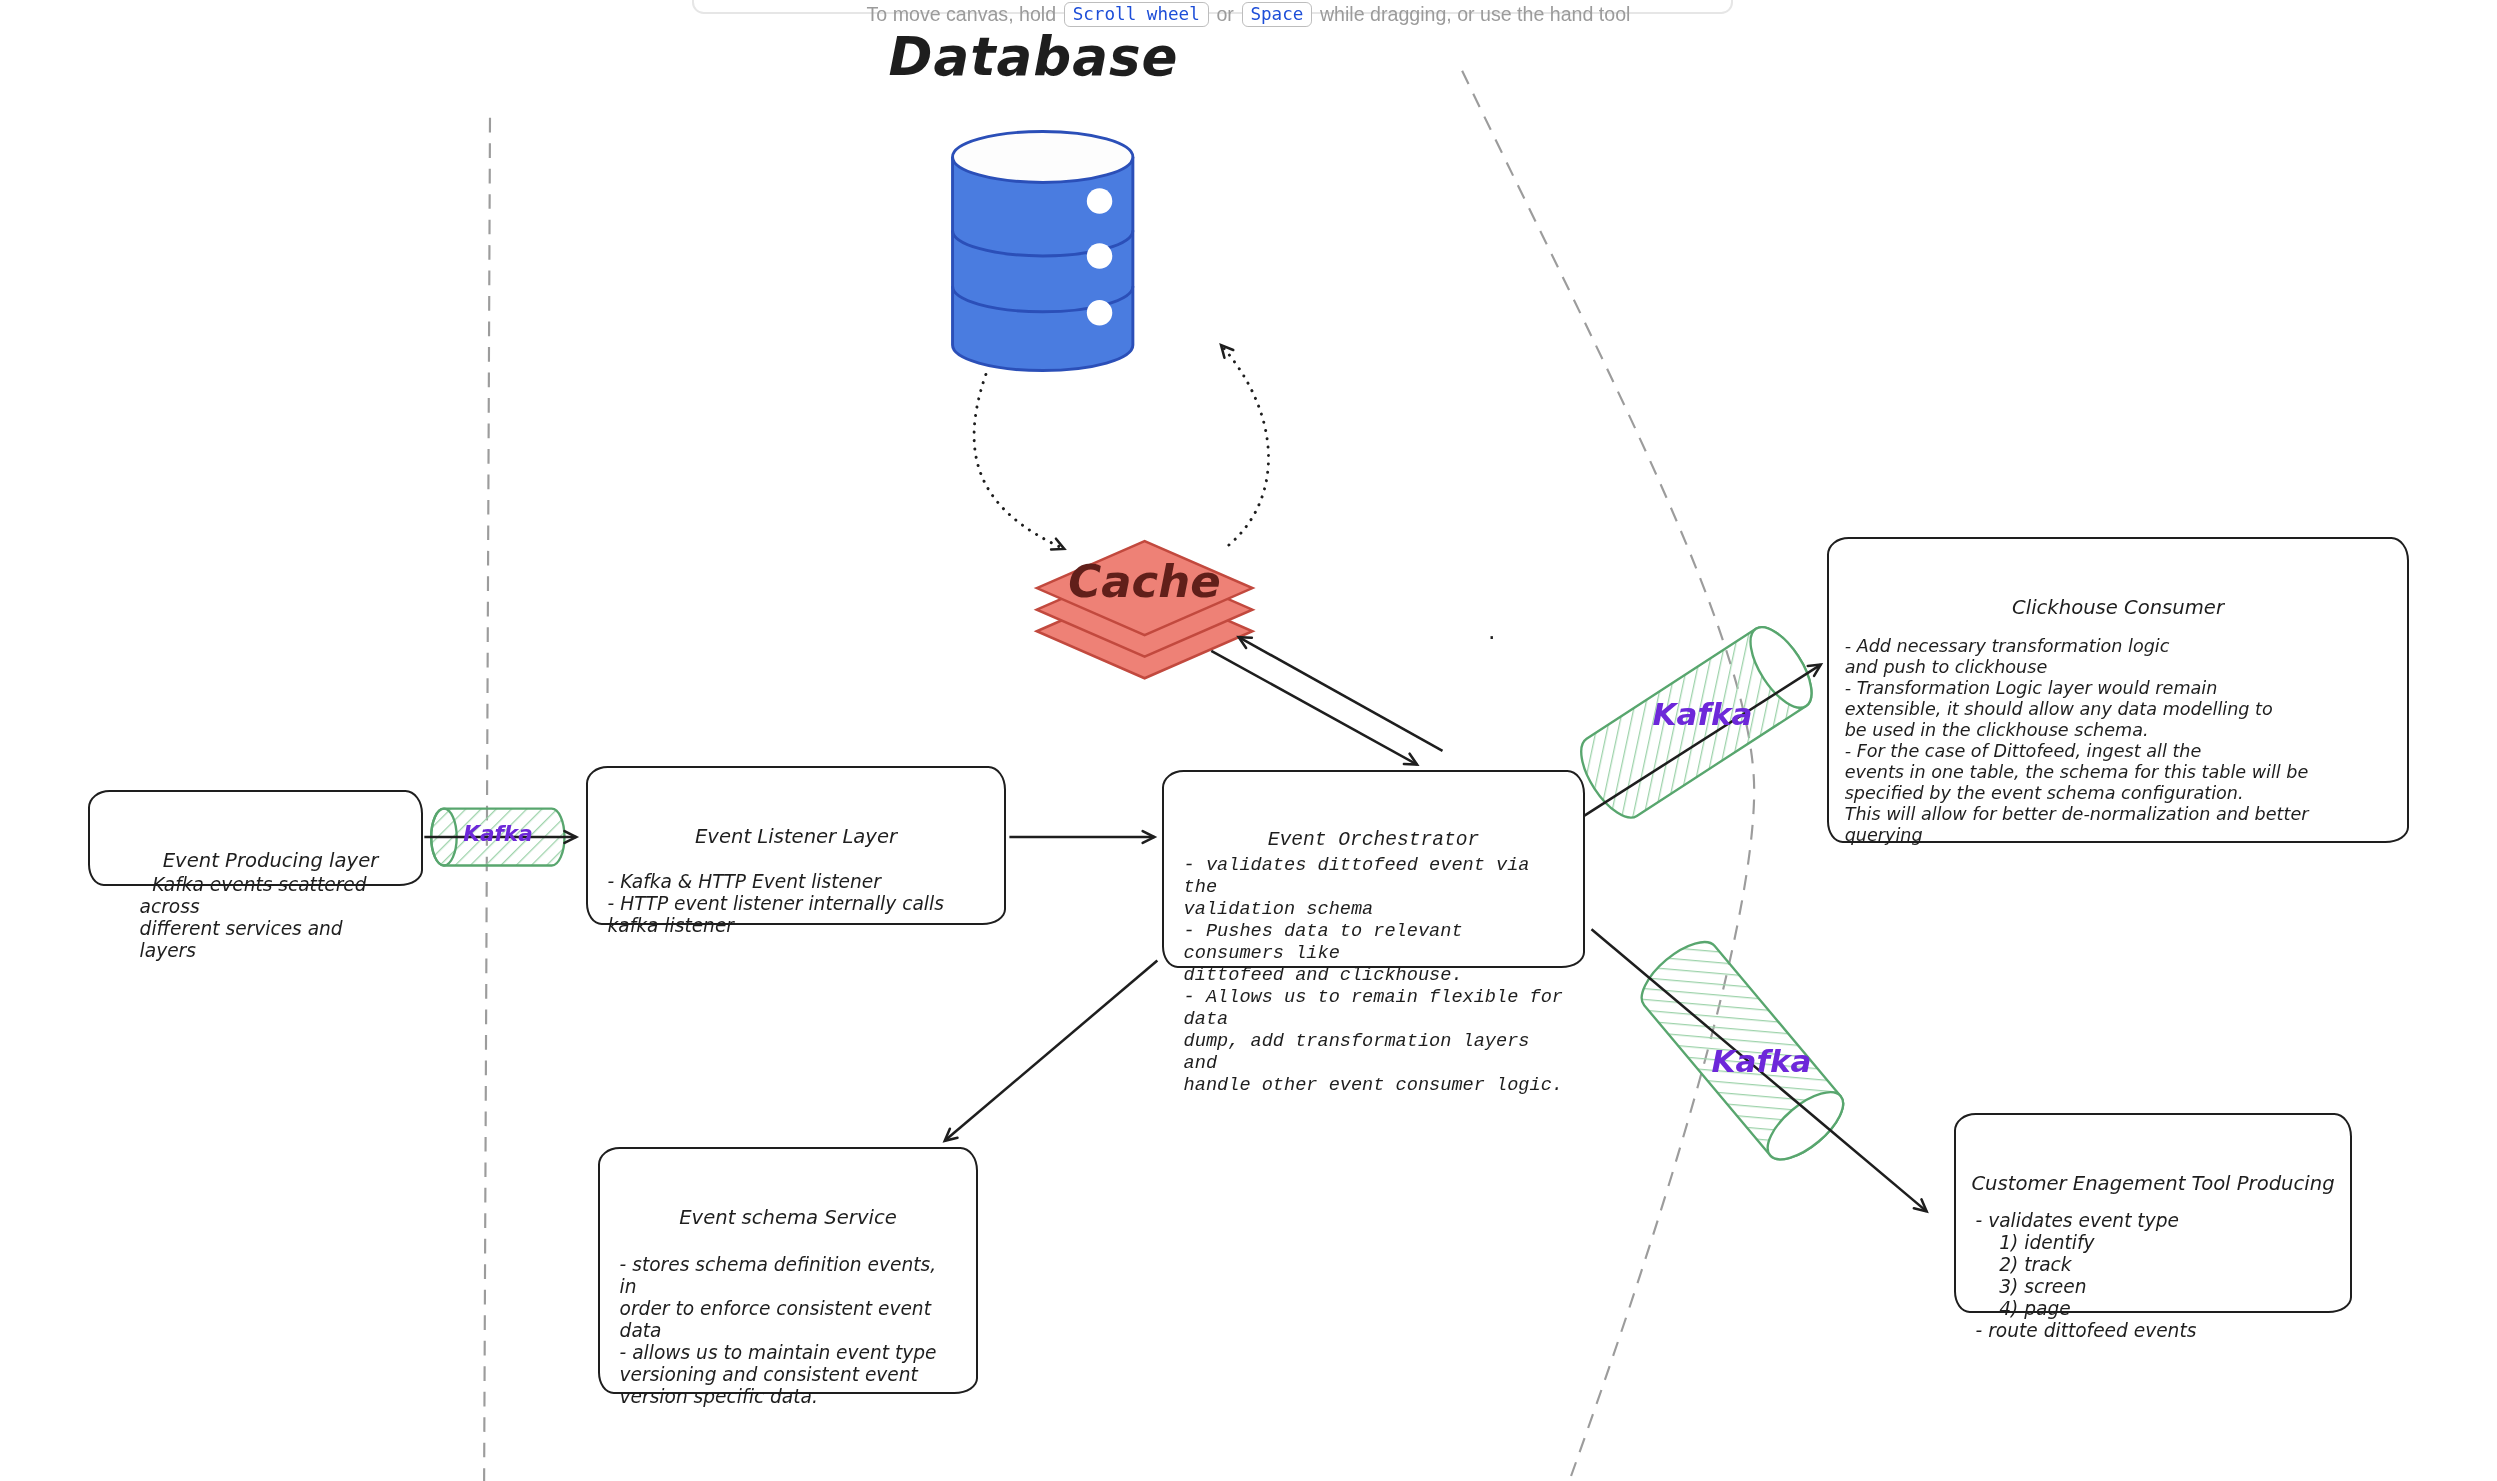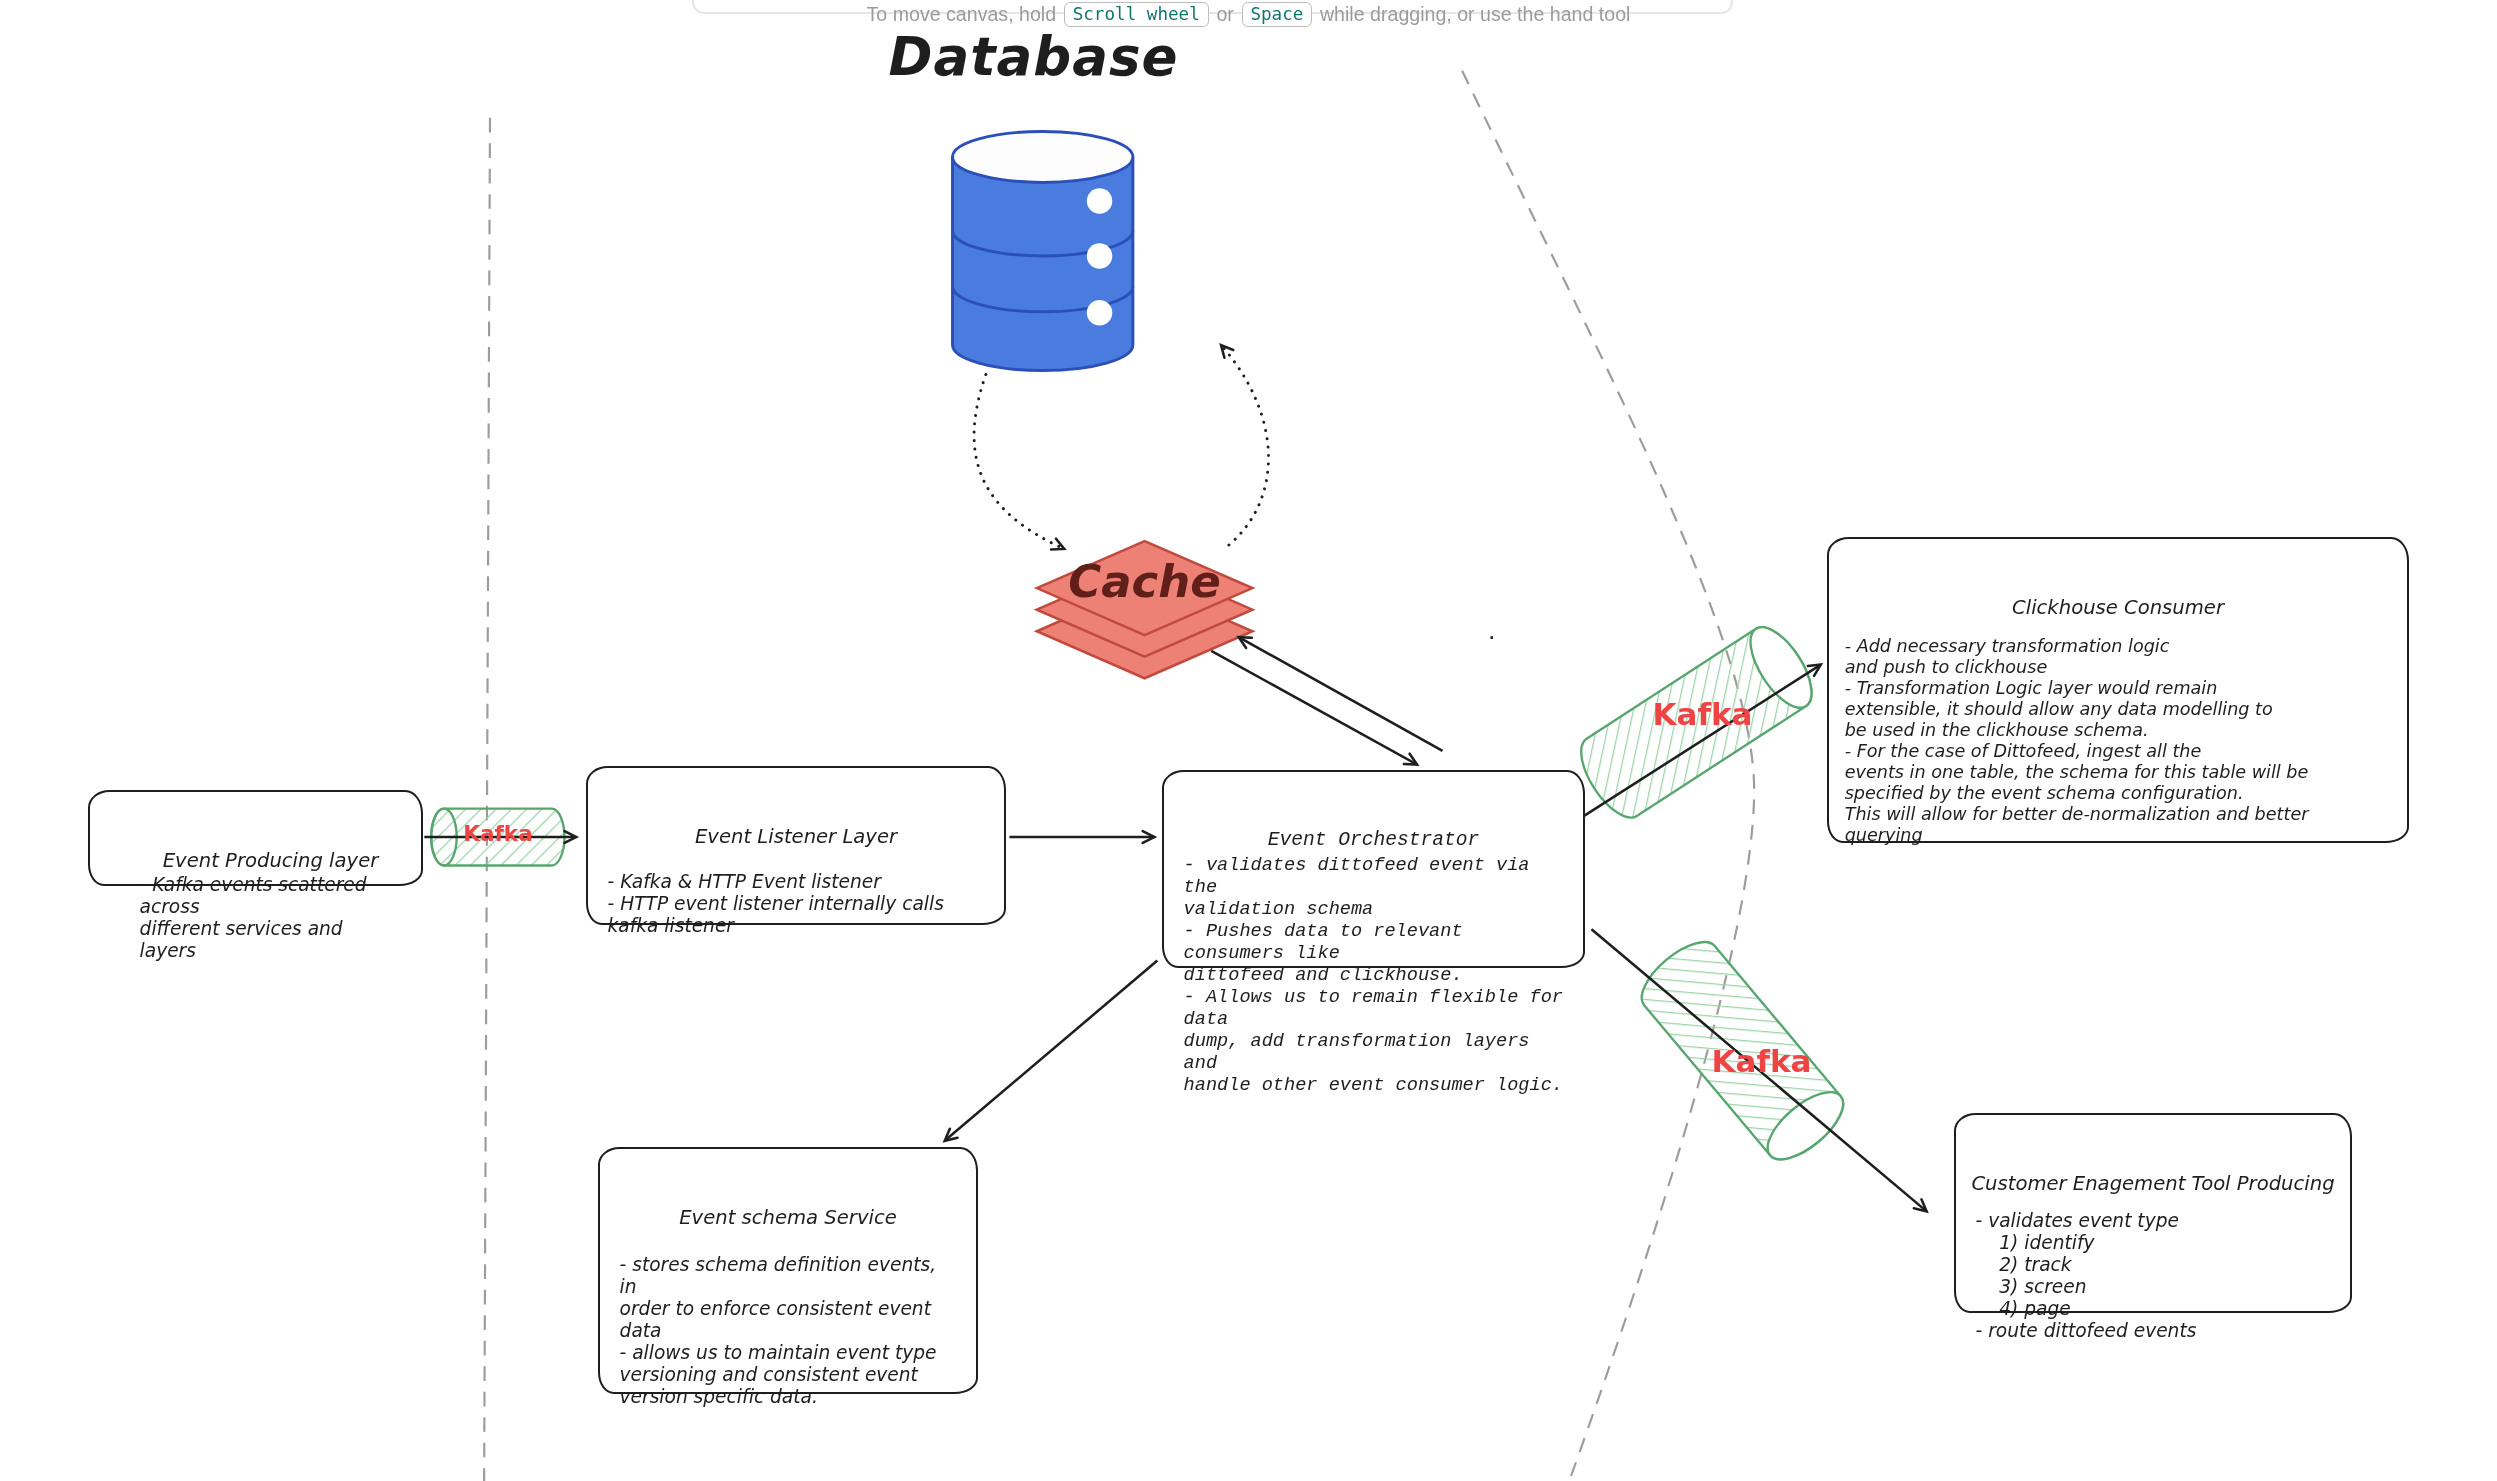--- a/index.html
+++ b/index.html
@@ -13,38 +13,38 @@
   .toolbar-remnant {
     position:absolute; left:692px; top:-29px; width:1041px; height:43px;
     border:2px solid #e6e6e6; border-radius:11.8px; background:transparent; z-index:1;
   }
   .hint {
     position:absolute; left:0; right:0; top:0; height:29px; z-index:2;
     display:flex; justify-content:center; align-items:center; gap:7.8px;
     font-family:"Liberation Sans", sans-serif; font-size:19.6px; color:#9b9b9b;
   }
   .kbd {
-    font-family:"DejaVu Sans Mono", monospace; font-size:17.6px; color:#0f766e;
+    font-family:"DejaVu Sans Mono", monospace; font-size:17.6px; color:#1d4ed8;
     border:1.5px solid #bdbdbd; border-radius:5.9px; padding:0 7.8px; line-height:23.5px;
     background:#ffffff;
   }
 
   .hand { font-style:italic; }
 
   .big-title {
     position:absolute; text-align:center; font-size:53px; font-weight:bold;
     color:#1e1e1e; z-index:3; letter-spacing:1px;
   }
   .cache-label {
     position:absolute; text-align:center; font-size:45px; font-weight:bold;
     color:#611f1a; z-index:4;
   }
   .kafka-label {
-    position:absolute; text-align:center; font-weight:bold;
-    color:#ef4444; z-index:4;
+    position:absolute; text-align:center; font-style:italic; font-weight:bold;
+    color:#6d28d9; z-index:4;
   }
   .stray-dot { position:absolute; font-size:23.5px; color:#1e1e1e; z-index:3; }
 
   .node {
     position:absolute; background:#ffffff; border:2px solid #1e1e1e; z-index:3;
     border-radius: 21.6px 17.6px 23.5px 15.7px / 17.6px 23.5px 15.7px 21.6px;
   }
   .node-title {
     text-align:center; font-size:19.6px; padding:11.8px 13.7px 0 13.7px; font-style:italic;margin-top:45px;
   }

